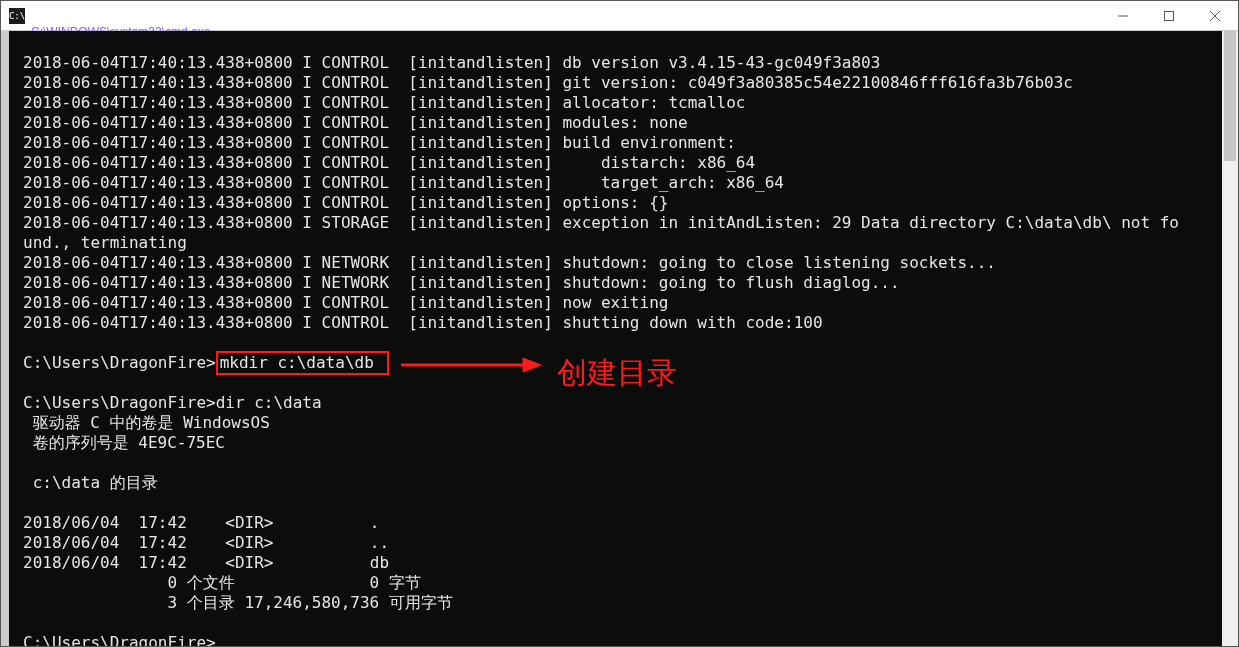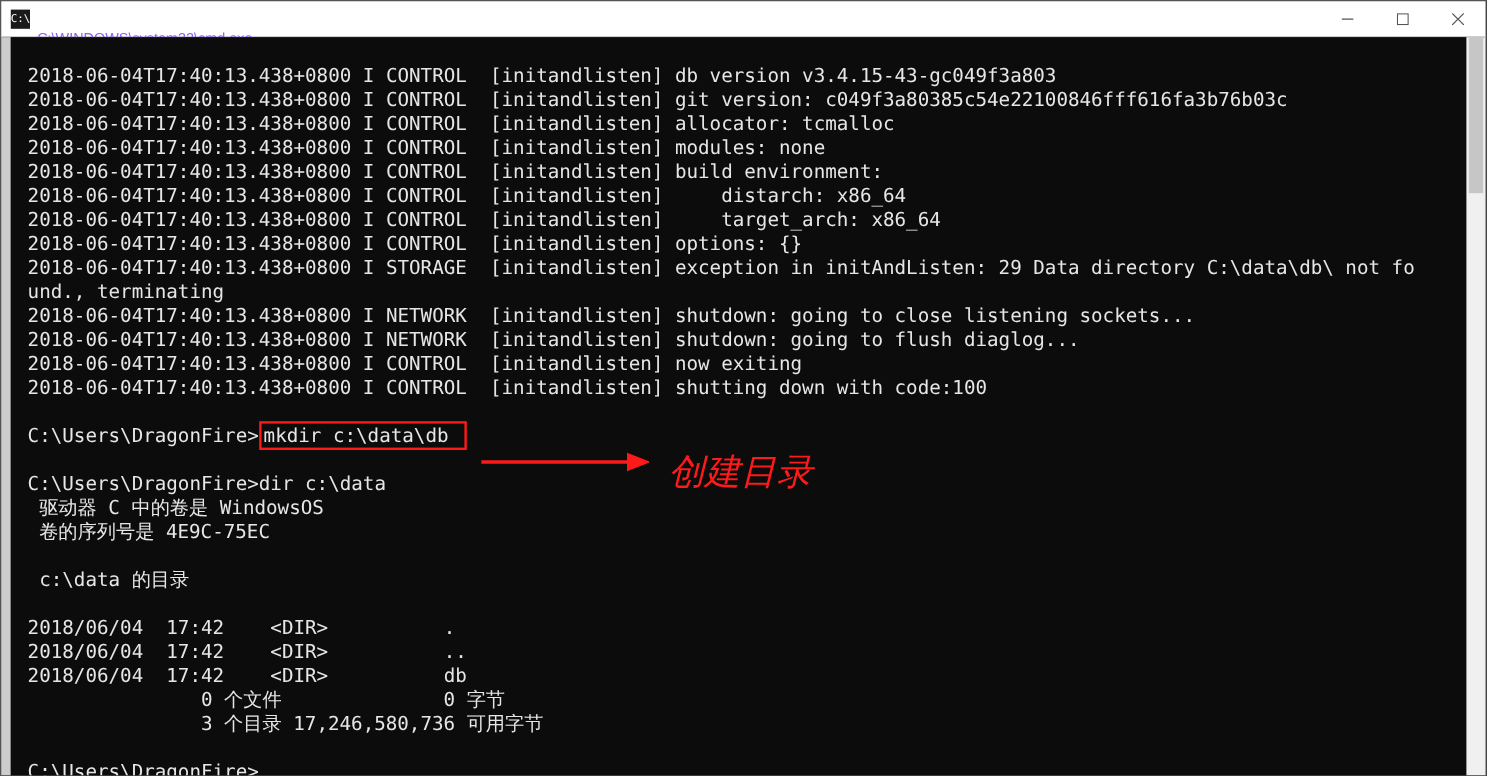--- a/index.html
+++ b/index.html
@@ -93,25 +93,24 @@
   .highlight-box {
     border: 2.5px solid #ff1a1a;
     display: inline-block;
     padding: 0 4px 0 2px;
     margin-top: -2px;
     margin-bottom: -2px;
   }
   .annotation-wrap {
     position: absolute;
     left: 400px;
-    top: 354px;
+    top: 334px;
     display: flex;
     align-items: center;
     pointer-events: none;
-    font-style: italic;
   }
   .arrow {
     stroke: #ff1a1a;
     fill: #ff1a1a;
   }
   .annotation-label {
     color: #ff1a1a;
     font-size: 30px;
     font-family: "Microsoft YaHei","SimHei",sans-serif;
     font-weight: 500;

